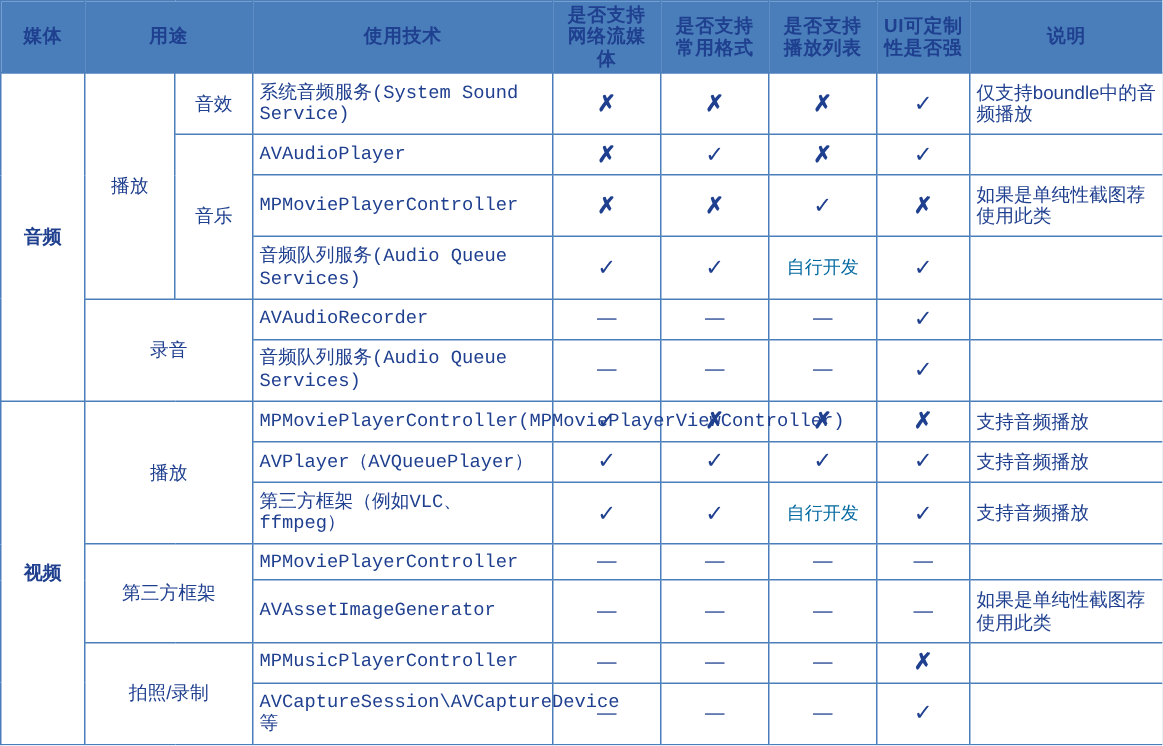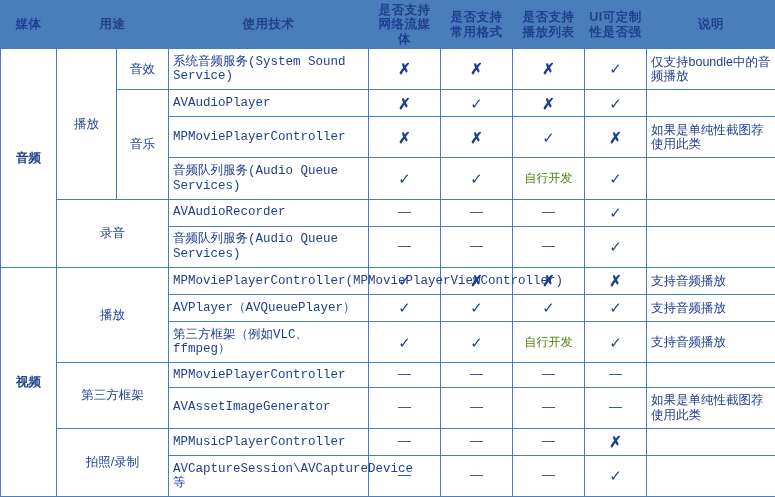--- a/index.html
+++ b/index.html
@@ -59,21 +59,21 @@
   }
   td.note{
     text-align:left;
     color:#1f3f8f;
     font-size:12px;
     border-radius:10px;
   }
   .mark-check{color:#1f3f8f;font-size:15px;}
   .mark-cross{color:#1f3f8f;font-size:15px;font-weight:bold;}
   .mark-dash{color:#1f3f8f;font-size:13px;}
-  .mark-text{color:#4d7c0f;font-size:12px;line-height:1.15;display:inline-block;}
+  .mark-text{color:#0369a1;font-size:12px;line-height:1.15;display:inline-block;}
   col.c-media{width:56px;}
   col.c-use{width:60px;}
   col.c-sub{width:52px;}
   col.c-tech{width:200px;}
   col.c-m1{width:72px;}
   col.c-m2{width:72px;}
   col.c-m3{width:72px;}
   col.c-m4{width:62px;}
   col.c-note{width:129px;}
 </style>

